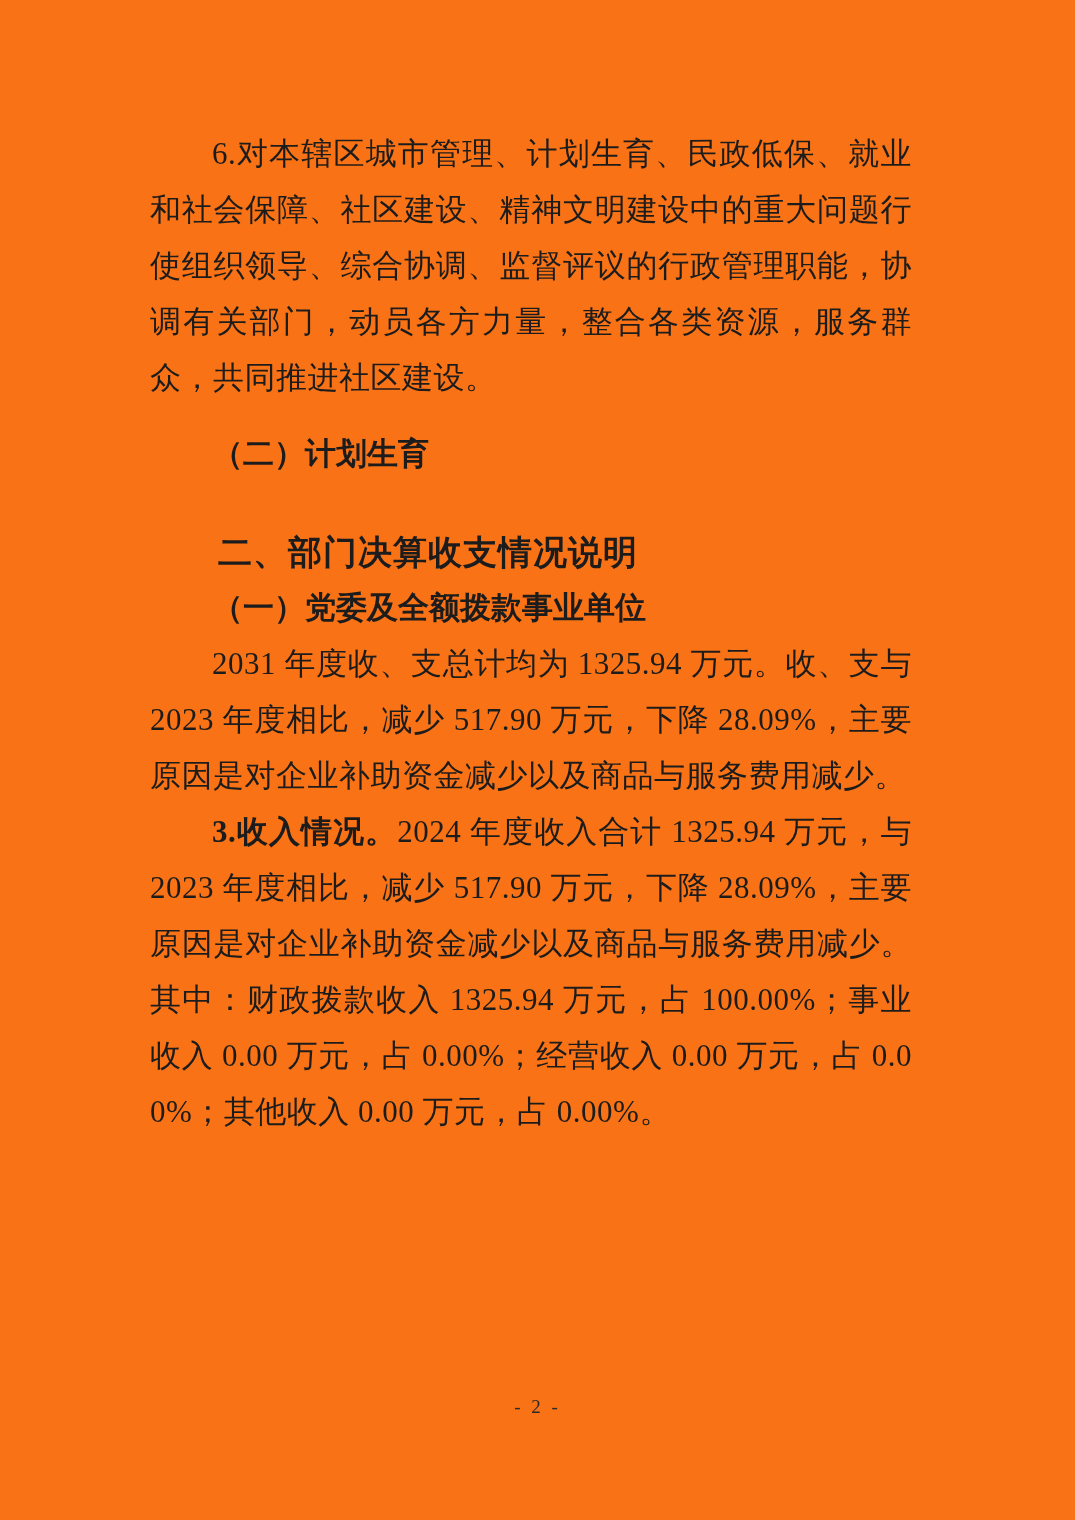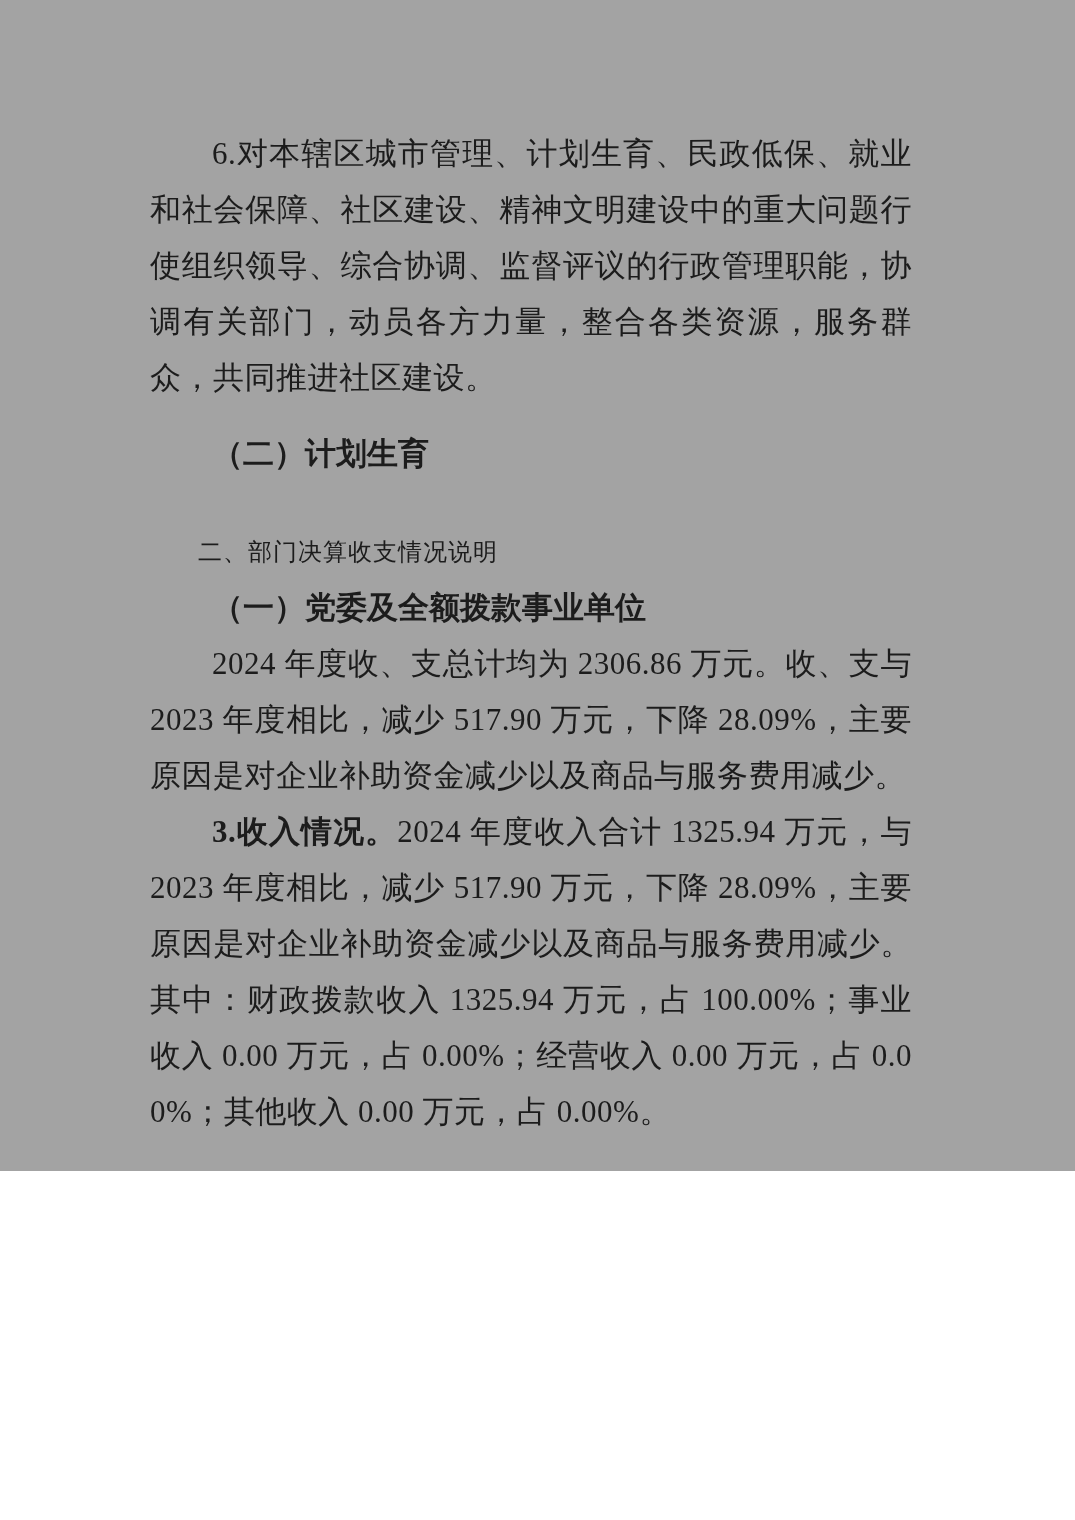--- a/index.html
+++ b/index.html
@@ -3,22 +3,22 @@
 <meta charset="utf-8">
 <style>
   html, body {
     margin: 0;
     padding: 0;
     background: #ffffff;
   }
   .page {
     position: relative;
     width: 1075px;
-    height: 1171px;
-    background: #a3a3a3;
+    height: 1520px;
+    background: #f97316;
     color: #1c1c1c;
     font-family: "Liberation Serif", "DejaVu Serif", serif;
     overflow: hidden;
   }
   .content {
     position: absolute;
     left: 150px;
     top: 126px;
     width: 762px;
   }
@@ -35,23 +35,23 @@
   .sub-heading {
     margin: 0;
     font-size: 31px;
     line-height: 56px;
     font-weight: bold;
     text-indent: 2em;
     font-family: "Liberation Serif", "DejaVu Serif", serif;
   }
   .section-heading {
     margin: 0;
-    font-size: 24px;
+    font-size: 34px;
     line-height: 56px;
-    font-weight: normal;
+    font-weight: bold;
     text-indent: 2em;
     letter-spacing: 1px;
     font-family: "Liberation Sans", "DejaVu Sans", sans-serif;
   }
   .mt-sub     { margin-top: 20px; }
   .mt-para    { margin-top: 22px; }
   .mt-section { margin-top: 42px; }
   .lead {
     font-weight: bold;
   }
@@ -74,20 +74,20 @@
 
     <p class="para">6.对本辖区城市管理、计划生育、民政低保、就业和社会保障、社区建设、精神文明建设中的重大问题行使组织领导、综合协调、监督评议的行政管理职能，协调有关部门，动员各方力量，整合各类资源，服务群众，共同推进社区建设。</p>
 
     <p class="sub-heading mt-sub">（二）计划生育</p>
 
 
     <p class="section-heading mt-section">二、部门决算收支情况说明</p>
 
     <p class="sub-heading">（一）党委及全额拨款事业单位</p>
 
-    <p class="para">2024 年度收、支总计均为 2306.86 万元。收、支与 2023 年度相比，减少 517.90 万元，下降 28.09%，主要原因是对企业补助资金减少以及商品与服务费用减少。</p>
+    <p class="para">2031 年度收、支总计均为 1325.94 万元。收、支与 2023 年度相比，减少 517.90 万元，下降 28.09%，主要原因是对企业补助资金减少以及商品与服务费用减少。</p>
 
     <p class="para"><span class="lead">3.收入情况。</span><span>2024 年度收入合计 1325.94 万元，与 2023 年度相比，减少 517.90 万元，下降 28.09%，主要原因是对企业补助资金减少以及商品与服务费用减少。其中：财政拨款收入 1325.94 万元，占 100.00%；事业收入 0.00 万元，占 0.00%；经营收入 0.00 万元，占 0.00%；其他收入 0.00 万元，占 0.00%。</span></p>
 
   </div>
 
   <div class="page-number">- 2 -</div>
 </div>
 
 </body></html>

